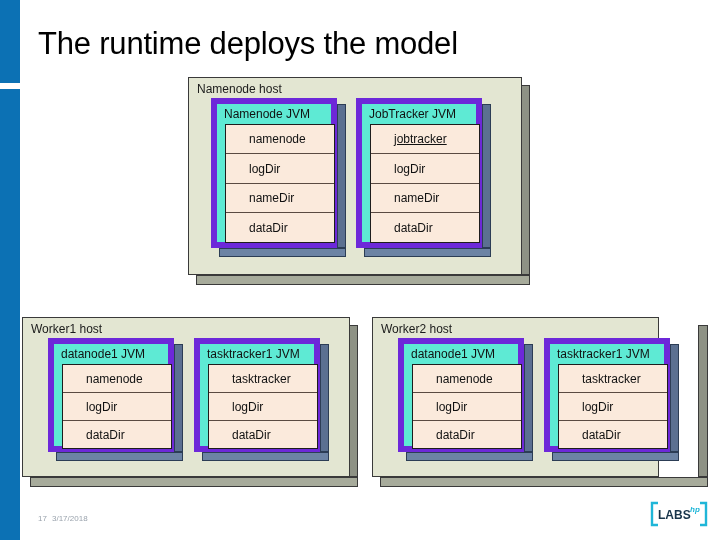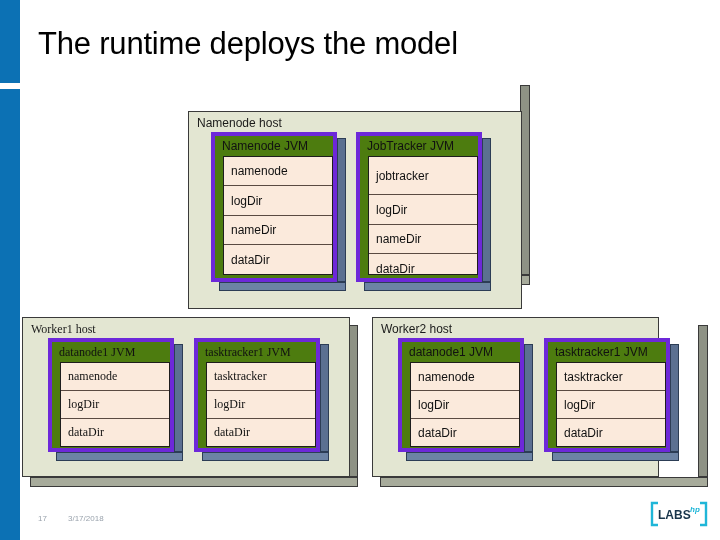--- a/index.html
+++ b/index.html
@@ -70,22 +70,22 @@
     left: 8px;
     top: 4px;
     font-size: 12px;
     color: #1a1a1a;
     white-space: nowrap;
   }
 
   
   .jvm-box {
     position: absolute;
-    background: #4d7c0f;
-    border: 4px solid #6d28d9;
+    background: #5eead4;
+    border: 6px solid #6d28d9;
     box-sizing: border-box;
   }
   .jvm-ext-r {
     position: absolute;
     background: #5b7091;
     border: 1px solid #2c3d55;
     box-sizing: border-box;
   }
   .jvm-ext-b {
     position: absolute;
@@ -106,40 +106,40 @@
   .attr-table {
     position: absolute;
     background: #fbeadc;
     border: 1px solid #1d1d1d;
     box-sizing: border-box;
   }
   .attr-row {
     box-sizing: border-box;
     display: flex;
     align-items: center;
-    padding-left: 7px;
+    padding-left: 23px;
     font-size: 12px;
     color: #111111;
     white-space: nowrap;
     border-bottom: 1px solid #5a4a42;
   }
   .attr-row:last-child { border-bottom: none; }
 
   
   .footer-num {
     position: absolute;
     left: 38px;
     top: 514px;
     font-size: 8px;
     color: #9aa3ad;
     text-align: center;
   }
   .footer-date {
     position: absolute;
-    left: 68px;
+    left: 52px;
     top: 514px;
     font-size: 8px;
     color: #9aa3ad;
   }
 
   
   .logo {
     position: absolute;
     left: 648px;
     top: 500px;
@@ -151,51 +151,51 @@
 </head>
 <body>
 
 <div class="accent-bar accent-top"></div>
 <div class="accent-bar accent-bottom"></div>
 
 <div class="slide-title">The runtime deploys the model</div>
 
 <div class="extrude-r" style="left:520px; top:85px; width:10px; height:190px;"></div>
 <div class="extrude-b" style="left:196px; top:275px; width:334px; height:10px;"></div>
-<div class="host-box" style="left:188px; top:77px; width:334px; height:198px;margin-top:34px;">
+<div class="host-box" style="left:188px; top:77px; width:334px; height:198px;">
   <div class="host-label">Namenode host</div>
 
   <div class="jvm-ext-r" style="left:148px; top:26px; width:9px; height:144px;"></div>
   <div class="jvm-ext-b" style="left:30px; top:170px; width:127px; height:9px;"></div>
   <div class="jvm-box" style="left:22px; top:20px; width:126px; height:150px;">
     <div class="jvm-label">Namenode JVM</div>
     <div class="attr-table" style="left:8px; top:20px; width:110px; height:119px;">
       <div class="attr-row" style="height:29px;">namenode</div>
       <div class="attr-row" style="height:30px;">logDir</div>
       <div class="attr-row" style="height:29px;">nameDir</div>
       <div class="attr-row" style="height:29px;">dataDir</div>
     </div>
   </div>
 
   <div class="jvm-ext-r" style="left:293px; top:26px; width:9px; height:144px;"></div>
   <div class="jvm-ext-b" style="left:175px; top:170px; width:127px; height:9px;"></div>
   <div class="jvm-box" style="left:167px; top:20px; width:126px; height:150px;">
     <div class="jvm-label">JobTracker JVM</div>
     <div class="attr-table" style="left:8px; top:20px; width:110px; height:119px;">
-      <div class="attr-row" style="height:38px;">jobtracker</div>
+      <div class="attr-row" style="height:29px;text-decoration:underline;">jobtracker</div>
       <div class="attr-row" style="height:30px;">logDir</div>
       <div class="attr-row" style="height:29px;">nameDir</div>
       <div class="attr-row" style="height:29px;">dataDir</div>
     </div>
   </div>
 </div>
 
 <div class="extrude-r" style="left:348px; top:325px; width:10px; height:152px;"></div>
 <div class="extrude-b" style="left:30px; top:477px; width:328px; height:10px;"></div>
-<div class="host-box" style="left:22px; top:317px; width:328px; height:160px;font-family:Liberation Serif, serif;">
+<div class="host-box" style="left:22px; top:317px; width:328px; height:160px;">
   <div class="host-label">Worker1 host</div>
 
   <div class="jvm-ext-r" style="left:151px; top:26px; width:9px; height:108px;"></div>
   <div class="jvm-ext-b" style="left:33px; top:134px; width:127px; height:9px;"></div>
   <div class="jvm-box" style="left:25px; top:20px; width:126px; height:114px;">
     <div class="jvm-label">datanode1 JVM</div>
     <div class="attr-table" style="left:8px; top:20px; width:110px; height:85px;">
       <div class="attr-row" style="height:28px;">namenode</div>
       <div class="attr-row" style="height:28px;">logDir</div>
       <div class="attr-row" style="height:27px;">dataDir</div>

